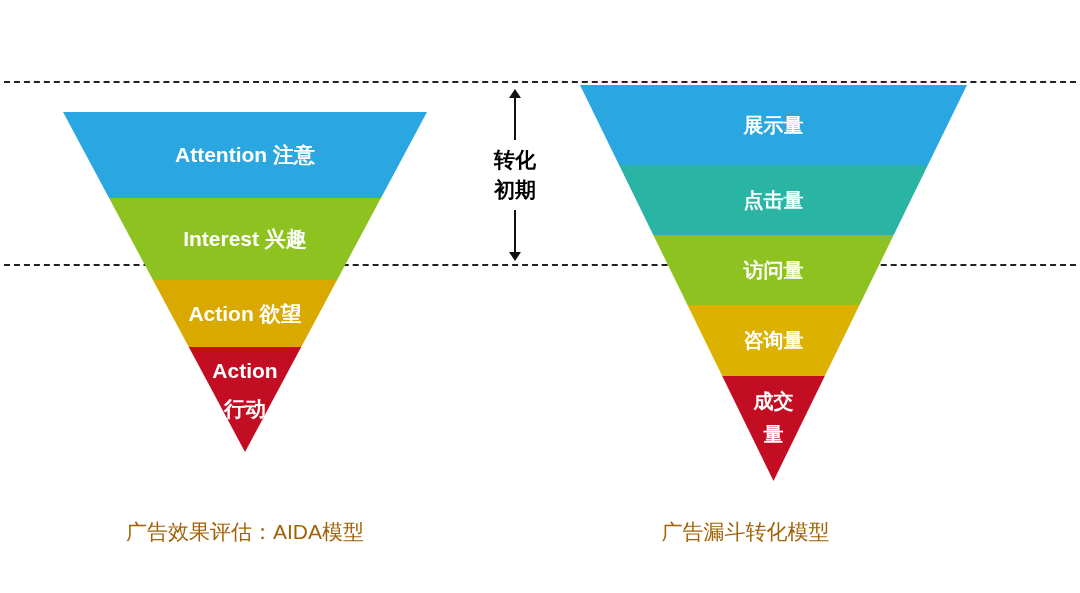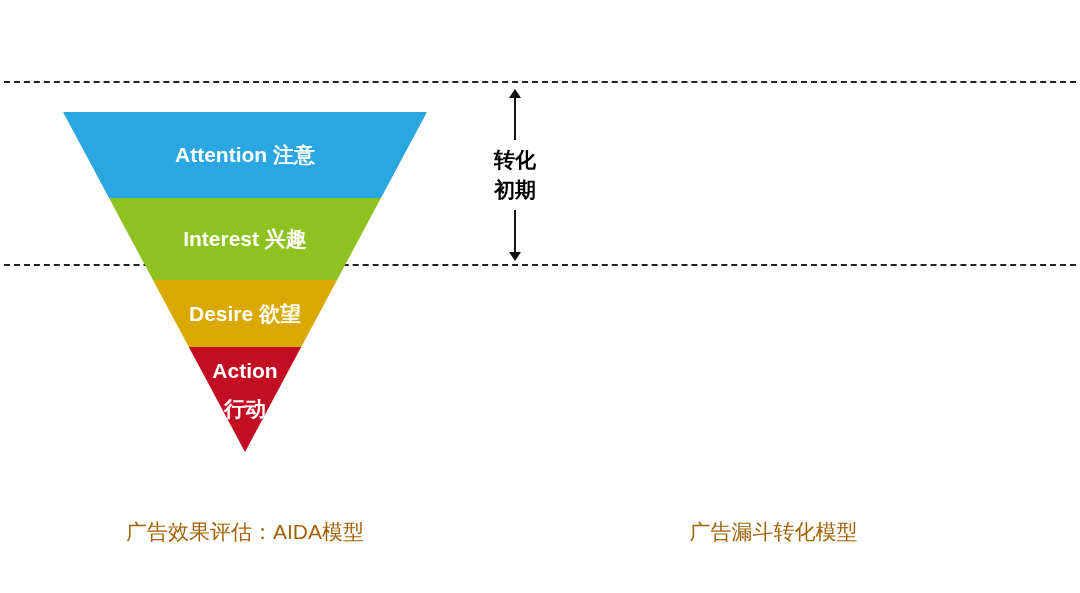--- a/index.html
+++ b/index.html
@@ -108,54 +108,72 @@
   
   .caption {
     position: absolute;
     top: 518px;
     font-size: 21px;
     font-weight: normal;
     color: #a16207;
     text-align: center;
   }
   .caption-left  { left: 63px;  width: 364px; }
-  .caption-right { left: 580px; width: 387px; }
+  .caption-right { left: 552px; width: 387px; }
 </style>
 </head>
 <body>
 
 <div class="canvas">
 
   <div class="dashed-line line-top"></div>
   <div class="dashed-line line-mid"></div>
 
   <div class="funnel funnel-left">
     <div class="layer l0" style="background-color: rgb(42, 167, 225);">
       <span class="line1">Attention 注意</span>
     </div>
     <div class="layer l1" style="background-color: rgb(141, 194, 33);">
       <span class="line1">Interest 兴趣</span>
     </div>
     <div class="layer l2" style="background-color: rgb(217, 169, 0);">
-      <span class="line1">Desire 欲望</span>
+      <span class="line1">Action 欲望</span>
     </div>
     <div class="layer l3" style="background-color: rgb(195, 13, 35);">
       <span class="line1">Action</span>
       <span class="line2">行动</span>
     </div>
   </div>
 
   <div class="conv-annotation">
     <div class="arrowhead up"></div>
     <div class="arrow-line"></div>
     <div class="conv-label">
       <div>转化</div>
       <div>初期</div>
     </div>
     <div class="arrow-line"></div>
     <div class="arrowhead down"></div>
   </div>
 
+  <div class="funnel funnel-right">
+    <div class="layer r0" style="background-color: rgb(42, 167, 225);">
+      <span class="line1">展示量</span>
+    </div>
+    <div class="layer r1" style="background-color: rgb(41, 180, 164);">
+      <span class="line1">点击量</span>
+    </div>
+    <div class="layer r2" style="background-color: rgb(141, 194, 33);">
+      <span class="line1">访问量</span>
+    </div>
+    <div class="layer r3" style="background-color: rgb(221, 177, 0);">
+      <span class="line1">咨询量</span>
+    </div>
+    <div class="layer r4" style="background-color: rgb(195, 13, 35);">
+      <span class="line1">成交</span>
+      <span class="line2">量</span>
+    </div>
+  </div>
 
   <div class="caption caption-left">广告效果评估：AIDA模型</div>
   <div class="caption caption-right">广告漏斗转化模型</div>
 
 </div>
 
 </body></html>

